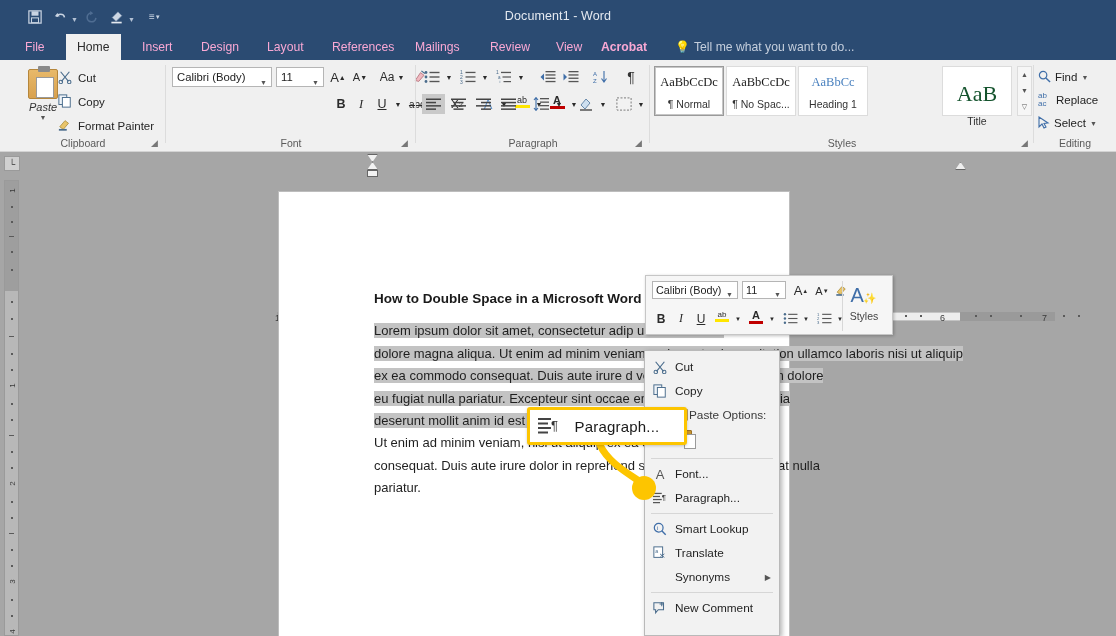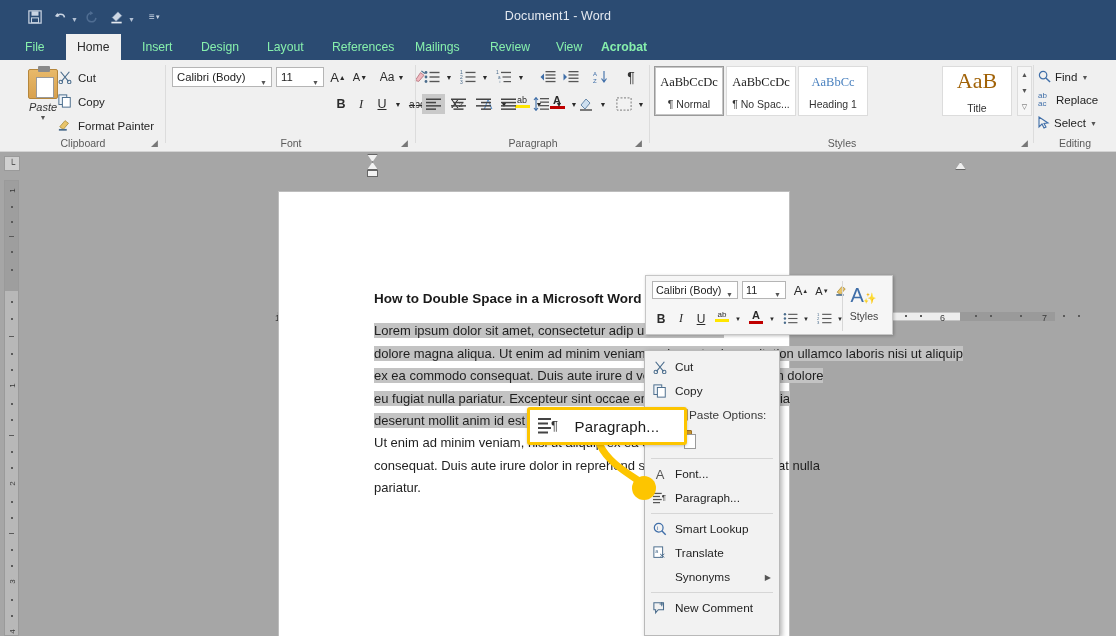--- a/index.html
+++ b/index.html
@@ -27,21 +27,21 @@
     color:#e4e9f0; font-size:12.5px; letter-spacing:.1px;
   }
 
   
   #tabstrip {
     position:absolute; left:0; top:34px; width:1116px; height:26px;
     background:#2b4b72;
   }
   .tab {
     position:absolute; top:0; height:26px; padding:0 11px;
-    color:#86efac; font-size:12.2px; line-height:26px; white-space:nowrap;
+    color:#f9a8d4; font-size:12.2px; line-height:26px; white-space:nowrap;
   }
   .tab.active { background:#f0f0f0; color:#2b2b2b; }
   #tellme {
     position:absolute; top:0; height:26px; line-height:26px;
     color:#c5cfdd; font-size:12.2px; white-space:nowrap;
   }
   #tellme .bulb { color:#ffd966; font-size:12px; margin-right:4px; }
 
   
   #ribbon {
@@ -109,21 +109,21 @@
   #gStyles { left:650px; width:384px; }
   .styletile {
     position:absolute; top:6px; width:70px; height:50px;
     background:#fff; border:1px solid #dcdcdc; text-align:center;
   }
   .styletile.sel { border:1px solid #9a9a9a; box-shadow:0 0 0 1px #c6c6c6 inset; }
   .styletile .sample { font-size:12.5px; color:#1a1a1a; margin-top:8px; overflow:hidden;
       white-space:nowrap; font-family:"Liberation Serif", serif; }
   .styletile .sname { font-size:10.5px; color:#333; margin-top:8px; white-space:nowrap; }
   .styletile.h1 .sample, .styletile.h2 .sample { color:#4a81bf; font-weight:normal; }
-  .styletile.title .sample { font-size:22px; margin-top:1px; color:#a16207; }
+  .styletile.title .sample { font-size:22px; margin-top:14px; color:#14532d; }
   #styleScroll { position:absolute; right:2px; top:6px; width:15px; height:50px;
     background:#f6f6f6; border:1px solid #dcdcdc; }
   .ssbtn { height:16px; font-size:7px; color:#555; text-align:center; line-height:16px; }
 
   
   #gEdit { left:1034px; width:82px; }
   .edititem {
     position:absolute; left:4px; height:22px; display:flex; align-items:center;
     gap:4px; font-size:11.5px; color:#222;
   }
@@ -318,20 +318,23 @@
   <div class="tab" style="left:14px;">File</div>
   <div class="tab active" style="left:66px;">Home</div>
   <div class="tab" style="left:131px;">Insert</div>
   <div class="tab" style="left:190px;">Design</div>
   <div class="tab" style="left:256px;">Layout</div>
   <div class="tab" style="left:321px;">References</div>
   <div class="tab" style="left:404px;">Mailings</div>
   <div class="tab" style="left:479px;">Review</div>
   <div class="tab" style="left:545px;">View</div>
   <div class="tab" style="left:590px;font-weight:bold;">Acrobat</div>
+  <div id="tellme" style="left:675px;">
+    <span class="bulb">💡</span><span>Tell me what you want to do...</span>
+  </div>
 </div>
 
 <div id="ribbon">
 
   <div class="rgroup" id="gClipboard">
     <div id="pasteBtn">
       <div class="clip-ico"></div>
       <span>Paste</span>
       <span class="cdown">▼</span>
     </div>

